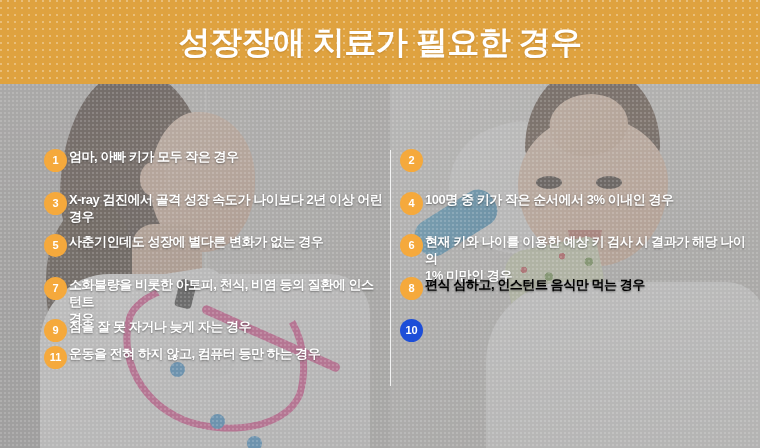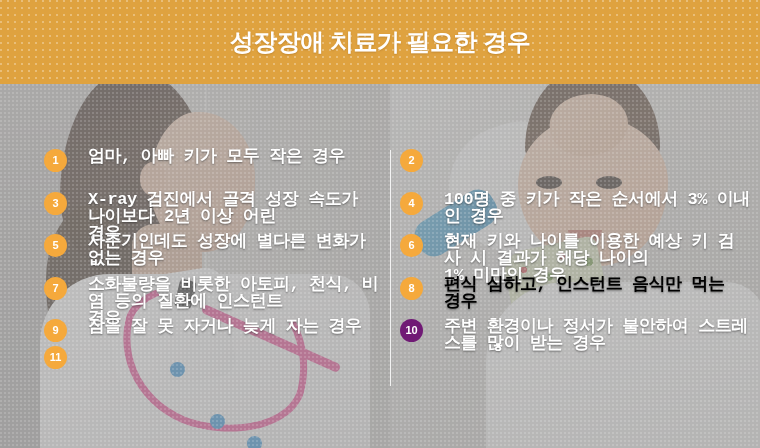--- a/index.html
+++ b/index.html
@@ -31,21 +31,21 @@
       radial-gradient(circle at 1px 1px, rgba(255,255,255,0.30) 1px, transparent 1px);
     background-size: 7px 7px;
     display: flex;
     align-items: center;
     justify-content: center;
     overflow: hidden;
   }
 
   .header-title {
     color: #ffffff;
-    font-size: 24px;
+    font-size: 32px;
     font-weight: bold;
     letter-spacing: -0.5px;
     line-height: 1;
     white-space: nowrap;
     text-shadow: 0 1px 2px rgba(120,70,10,0.28);
   }
 
   
   .photo-stage {
     position: absolute;
@@ -290,29 +290,28 @@
     background: #f5a93c;
     color: #ffffff;
     font-size: 11px;
     font-weight: bold;
     line-height: 23px;
     text-align: center;
     margin-top: 1px;
   }
 
   .item-text {
-    margin-left: 21px;
+    margin-left: 2px;
     color: #ffffff;
-    font-size: 17px;
+    font-size: 13px;
     font-weight: bold;
     line-height: 17px;
     letter-spacing: -0.45px;
     text-shadow: 0 1px 2px rgba(40,40,40,0.55);
     white-space: pre-line;
-    font-family: Liberation Mono, monospace;
   }
 </style>
 </head>
 <body>
 
 <div id="infographic">
 
   <div class="header-band" style="background-color: rgb(223, 162, 63);">
     <h1 class="header-title" style="color: rgb(255, 255, 255);">성장장애 치료가 필요한 경우</h1>
   </div>
@@ -376,20 +375,21 @@
         <span class="badge" style="background: rgb(245, 169, 60); color: rgb(255, 255, 255);">7</span>
         <span class="item-text" style="color: rgb(255, 255, 255);">소화불량을 비롯한 아토피, 천식, 비염 등의 질환에 인스턴트
 경우</span>
       </div>
       <div class="list-item" style="top: 234px;">
         <span class="badge" style="background: rgb(245, 169, 60); color: rgb(255, 255, 255);">9</span>
         <span class="item-text" style="color: rgb(255, 255, 255);">잠을 잘 못 자거나 늦게 자는 경우</span>
       </div>
       <div class="list-item" style="top: 261px;">
         <span class="badge" style="background: rgb(245, 169, 60); color: rgb(255, 255, 255);">11</span>
+        <span class="item-text" style="color: rgb(255, 255, 255);">운동을 전혀 하지 않고, 컴퓨터 등만 하는 경우</span>
       </div>
     </div>
 
     <div class="column right">
       <div class="list-item" style="top: 64px;">
         <span class="badge" style="background: rgb(245, 169, 60); color: rgb(255, 255, 255);">2</span>
       </div>
       <div class="list-item" style="top: 107px;">
         <span class="badge" style="background: rgb(245, 169, 60); color: rgb(255, 255, 255);">4</span>
         <span class="item-text" style="color: rgb(255, 255, 255);">100명 중 키가 작은 순서에서 3% 이내인 경우</span>
@@ -397,19 +397,18 @@
       <div class="list-item" style="top: 149px;">
         <span class="badge" style="background: rgb(245, 169, 60); color: rgb(255, 255, 255);">6</span>
         <span class="item-text" style="color: rgb(255, 255, 255);">현재 키와 나이를 이용한 예상 키 검사 시 결과가 해당 나이의
 1% 미만인 경우</span>
       </div>
       <div class="list-item" style="top: 192px;">
         <span class="badge" style="background: rgb(245, 169, 60); color: rgb(255, 255, 255);">8</span>
         <span class="item-text" style="color: #000000;">편식 심하고, 인스턴트 음식만 먹는 경우</span>
       </div>
       <div class="list-item" style="top: 234px;">
-        <span class="badge" style="background: #701a75; color: rgb(255, 255, 255);">10</span>
-        <span class="item-text" style="color: rgb(255, 255, 255);">주변 환경이나 정서가 불안하여 스트레스를 많이 받는 경우</span>
+        <span class="badge" style="background: #1d4ed8; color: rgb(255, 255, 255);">10</span>
       </div>
     </div>
 
   </div>
 </div>
 
 </body></html>

